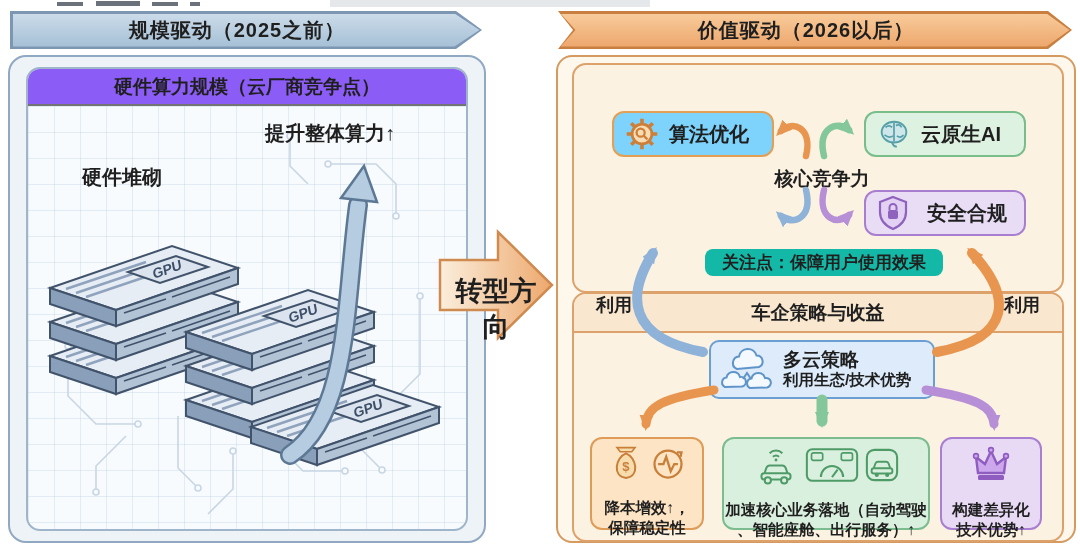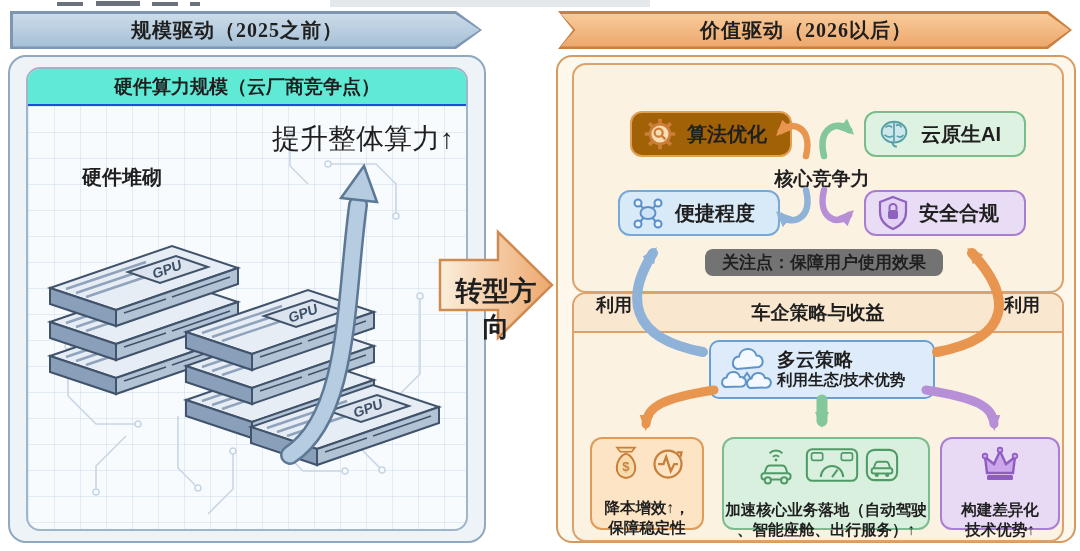--- a/index.html
+++ b/index.html
@@ -8,41 +8,41 @@
 
   
   .edge-dash{position:absolute;background:#39434f;opacity:.75;}
   .edge-band{position:absolute;background:#c3cbd3;opacity:.45;}
 
   
   .banner{position:absolute;height:38px;}
   .banner .shape{position:absolute;inset:0;}
   .banner .fill{position:absolute;inset:2.5px;}
   .banner .txt{position:absolute;inset:0;display:flex;align-items:center;justify-content:center;
-               font-size:20px;font-weight:700;letter-spacing:1px;padding-right:18px;font-family:Liberation Serif, serif;}
+               font-size:20px;font-weight:700;letter-spacing:1px;padding-right:18px;}
   #banner-left{left:10px;top:11px;width:472px;}
   #banner-left .shape{background:#7d97b3;clip-path:polygon(0 0,calc(100% - 26px) 0,100% 50%,calc(100% - 26px) 100%,0 100%);}
   #banner-left .fill{background:linear-gradient(180deg,#cbdbe9,#a6c0d6);clip-path:polygon(0 0,calc(100% - 25px) 0,100% 50%,calc(100% - 25px) 100%,0 100%);}
   #banner-right{left:558px;top:11px;width:514px;}
   #banner-right .shape{background:#c97f3f;clip-path:polygon(0 0,calc(100% - 24px) 0,100% 50%,calc(100% - 24px) 100%,0 100%,15px 50%);}
   #banner-right .fill{background:linear-gradient(180deg,#f8cb9a,#eda76d);clip-path:polygon(0 0,calc(100% - 23px) 0,100% 50%,calc(100% - 23px) 100%,0 100%,15px 50%);}
 
   
   #panel-left-outer{position:absolute;left:8px;top:55px;width:474px;height:484px;
       background:#eef3f8;border:2.5px solid #90a8c1;border-radius:18px;}
   #panel-left-inner{position:absolute;left:26px;top:67px;width:438px;height:460px;
       background:#f8fbfd;border:2px solid #9fb5ca;border-radius:14px;overflow:hidden;}
   #panel-left-inner .hdr{height:35px;line-height:35px;text-align:center;font-size:19px;font-weight:700;
-      background:#5eead4;border-bottom:2px solid #1d4ed8;}
+      background:#8b5cf6;border-bottom:2px solid #737373;}
   #panel-left-body{position:absolute;left:0;top:37px;right:0;bottom:0;
       background-image:linear-gradient(rgba(160,190,215,.25) 1px,transparent 1px),
                        linear-gradient(90deg,rgba(160,190,215,.25) 1px,transparent 1px);
       background-size:26px 26px;}
   #hardware-label{position:absolute;left:54px;top:58px;font-size:20px;font-weight:700;}
-  #boost-label{position:absolute;left:244px;top:14px;font-size:28px;font-weight:400;}
+  #boost-label{position:absolute;left:237px;top:14px;font-size:20px;font-weight:700;}
   #gpu-art{position:absolute;left:8px;top:44px;width:420px;height:330px;}
   #circuit-art{position:absolute;inset:0;}
   #left-focus{position:absolute;left:0;right:0;top:424px;text-align:center;font-size:19px;font-weight:600;}
   #left-focus .hl{background:#dde7f1;border-radius:6px;padding:2px 3px;}
 
   
   #transition-label{position:absolute;left:444px;top:273px;width:104px;text-align:center;
       font-size:27px;font-weight:700;z-index:31;}
 
   
@@ -51,44 +51,44 @@
   .sub-panel{position:absolute;background:#fcf2e1;border:2px solid #dda26b;border-radius:14px;overflow:hidden;}
   .sub-panel .hdr{height:35px;line-height:35px;text-align:center;font-size:19px;font-weight:700;
       background:#f9e8cf;border-bottom:2px solid #dda26b;}
   #service-section{left:572px;top:63px;width:488px;height:226px;}
   #strategy-section{left:572px;top:292px;width:488px;height:246px;}
   #strategy-section .hdr{height:37px;line-height:37px;}
 
   .svc-box{position:absolute;width:162px;height:46px;border-radius:12px;border:2px solid;
       display:flex;align-items:center;padding-left:10px;box-sizing:border-box;}
   .svc-box .lbl{font-size:20px;font-weight:700;margin-left:9px;}
-  #box-algo{left:56px;top:46px;background:#a16207;border-color:#e3a055;text-align:right;}
+  #box-algo{left:38px;top:46px;background:#7dd3fc;border-color:#e3a055;text-align:right;}
   #box-ai{left:290px;top:46px;background:#ddf2e0;border-color:#79bd8b;}
   #box-conv{left:44px;top:125px;background:#d8e9f8;border-color:#77a8d6;}
-  #box-sec{left:290px;top:125px;background:#e9dcf5;border-color:#a87fd0;}
+  #box-sec{left:290px;top:125px;background:#e9dcf5;border-color:#a87fd0;gap:8px;}
   #core-label{position:absolute;left:168px;top:101px;width:160px;text-align:center;font-size:19px;font-weight:700;}
   #service-focus{position:absolute;left:131px;top:184px;width:238px;height:27px;line-height:27px;
-      background:#737373;border-radius:8px;text-align:center;font-size:17px;font-weight:600;}
+      background:#14b8a6;border-radius:8px;text-align:center;font-size:17px;font-weight:600;}
 
   .use-label{position:absolute;top:293px;font-size:18px;font-weight:600;z-index:32;}
   #use-left{left:596px;}
   #use-right{left:1004px;}
 
   #multicloud-box{position:absolute;left:135px;top:46px;width:226px;height:59px;background:#ddebfa;
       border:2px solid #6b9ed2;border-radius:10px;display:flex;align-items:center;box-sizing:border-box;padding-left:8px;}
   #multicloud-box .t1{font-size:19px;font-weight:700;line-height:1.15;}
   #multicloud-box .t2{font-size:15.5px;font-weight:600;line-height:1.2;}
 
   .outcome-box{position:absolute;top:143px;height:93px;border-radius:12px;border:2px solid;box-sizing:border-box;
       display:flex;flex-direction:column;align-items:center;justify-content:flex-start;padding-top:6px;}
   .outcome-box .icons{display:flex;align-items:center;gap:6px;height:40px;}
   .outcome-box .txt{font-size:15.5px;font-weight:600;text-align:center;line-height:1.3;margin-top:15px;}
   #out-cost{left:16px;width:114px;background:#fce4c4;border-color:#df9c59;}
   #out-biz{left:148px;width:208px;background:#daf0de;border-color:#7cbd8f;}
-  #out-diff{left:366px;width:120px;background:#e8d9f5;border-color:#a97fd2;}
+  #out-diff{left:366px;width:102px;background:#e8d9f5;border-color:#a97fd2;}
 
   
   #arrow-overlay{position:absolute;left:0;top:0;width:1080px;height:551px;z-index:30;pointer-events:none;}
   .z5{z-index:5;} .z2{z-index:2;}
 </style>
 </head>
 <body>
 
 <div id="canvas">
 
@@ -220,38 +220,20 @@
             <path d="M21,8 q4,-2 6,2"></path>
           <path d="M9,18 q5,4 9,1"></path>
             <path d="M22,19 q4,3 7,-1"></path>
           <path d="M19,5 v20"></path>
         </g>
         <path d="M17,26 q2,5 5,4" stroke="#58a0a8" stroke-width="2" fill="none"></path>
       </svg>
       <span class="lbl">云原生AI</span>
     </div>
 
-    <div id="box-conv" class="svc-box">
-      <svg width="36" height="36" viewBox="0 0 34 36">
-        <g stroke="#5b8fc9" stroke-width="2">
-          <line x1="17" y1="18" x2="7" y2="8"></line>
-            <line x1="17" y1="18" x2="27" y2="8"></line>
-          <line x1="17" y1="18" x2="7" y2="29"></line>
-            <line x1="17" y1="18" x2="27" y2="29"></line>
-        </g>
-        <ellipse cx="17" cy="18" rx="7.5" ry="6" fill="#cfe3f7" stroke="#5b8fc9" stroke-width="2"></ellipse>
-        <g fill="#eaf3fc" stroke="#5b8fc9" stroke-width="2">
-          <circle cx="7" cy="8" r="3.5"></circle>
-            <circle cx="27" cy="8" r="3.5"></circle>
-          <circle cx="7" cy="29" r="3.5"></circle>
-            <circle cx="27" cy="29" r="3.5"></circle>
-        </g>
-      </svg>
-      <span class="lbl">便捷程度</span>
-    </div>
 
     <div id="box-sec" class="svc-box">
       <svg width="34" height="36" viewBox="0 0 34 36">
         <path d="M17,2 L30,7 V17 C30,26 24,31 17,34 C10,31 4,26 4,17 V7 Z" fill="#e3d1f4" stroke="#8f63bd" stroke-width="2.2"></path>
         <rect x="12" y="15" width="10" height="9" rx="2" fill="#8f63bd"></rect>
         <path d="M13.5,15 v-2.5 a3.5,3.5 0 0 1 7,0 V15" fill="none" stroke="#8f63bd" stroke-width="2"></path>
       </svg>
       <span class="lbl">安全合规</span>
     </div>
 
@@ -265,21 +247,21 @@
     <div id="multicloud-box">
       <svg width="58" height="46" viewBox="0 0 58 46">
         <g fill="#f3f9ff" stroke="#5f94c9" stroke-width="2">
           <path d="M18,22 a6.5,6.5 0 0 1 2,-12.5 a9,9 0 0 1 17.5,-1 a6,6 0 0 1 2.5,11.5 z"></path>
           <path d="M6,40 a5,5 0 0 1 1.5,-9.5 a7,7 0 0 1 13.5,-0.5 a4.5,4.5 0 0 1 2,9.5 z"></path>
           <path d="M31,41 a5,5 0 0 1 1.5,-9.5 a7,7 0 0 1 13.5,-0.5 a4.5,4.5 0 0 1 2,9.5 z"></path>
           <path d="M24,32 l4,-6 4,6" fill="none"></path>
         </g>
         <circle cx="27" cy="35" r="1.2" fill="#5f94c9"></circle>
       </svg>
-      <div style="margin-left:0;">
+      <div style="margin-left:6px;">
         <div class="t1">多云策略</div>
         <div class="t2">利用生态/技术优势</div>
       </div>
     </div>
 
     <div id="out-cost" class="outcome-box">
       <div class="icons">
         <svg width="36" height="38" viewBox="0 0 44 42">
           <path d="M15,6 h14 l4,-5 h-22 z" fill="#f7dcae" stroke="#c87f3a" stroke-width="2"></path>
           <path d="M22,8 C9,13 5,36 22,38 C39,36 35,13 22,8 Z" fill="#f7dcae" stroke="#c87f3a" stroke-width="2.5"></path>

